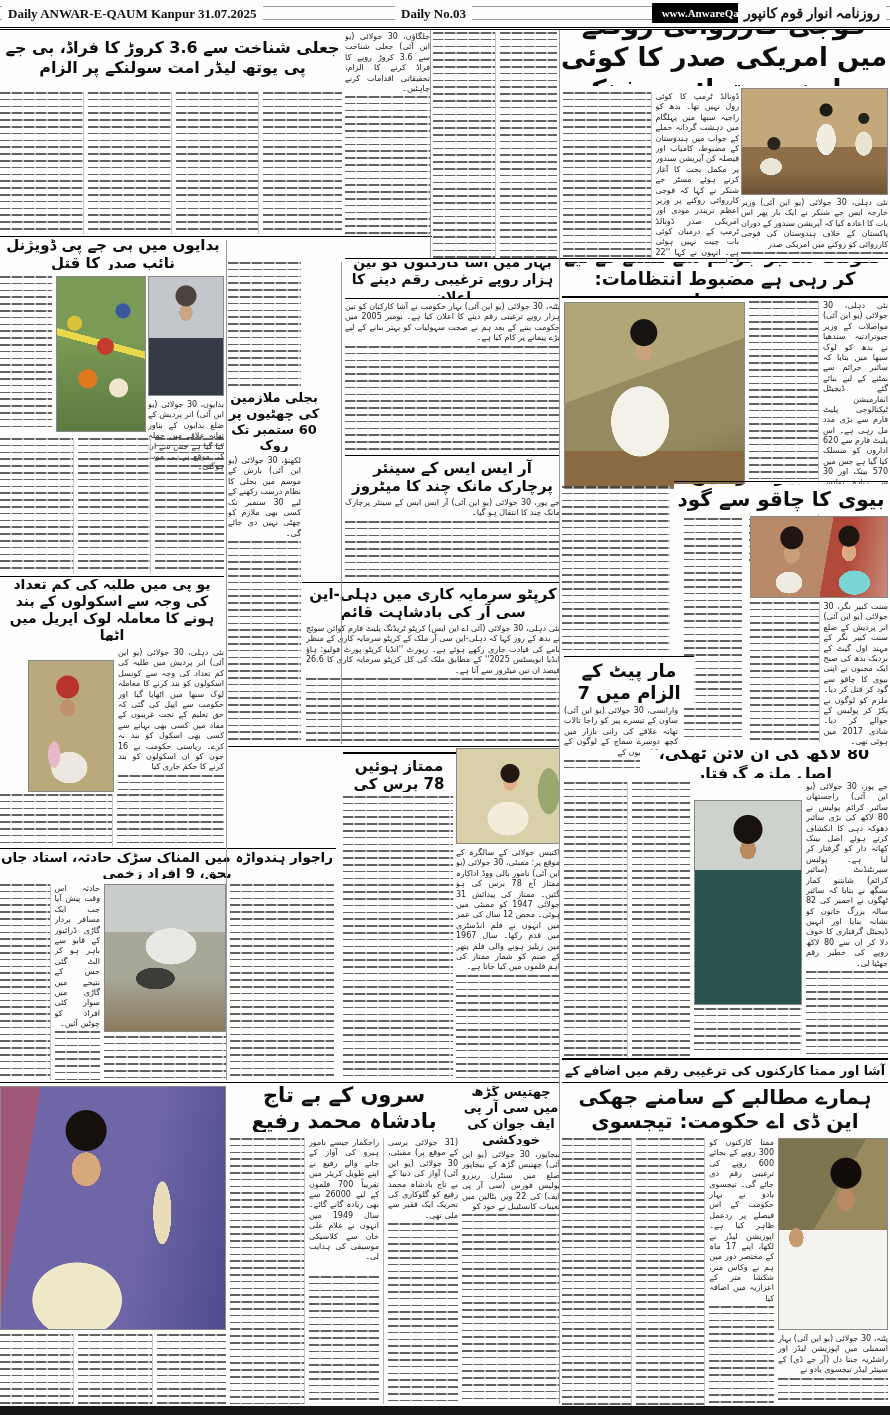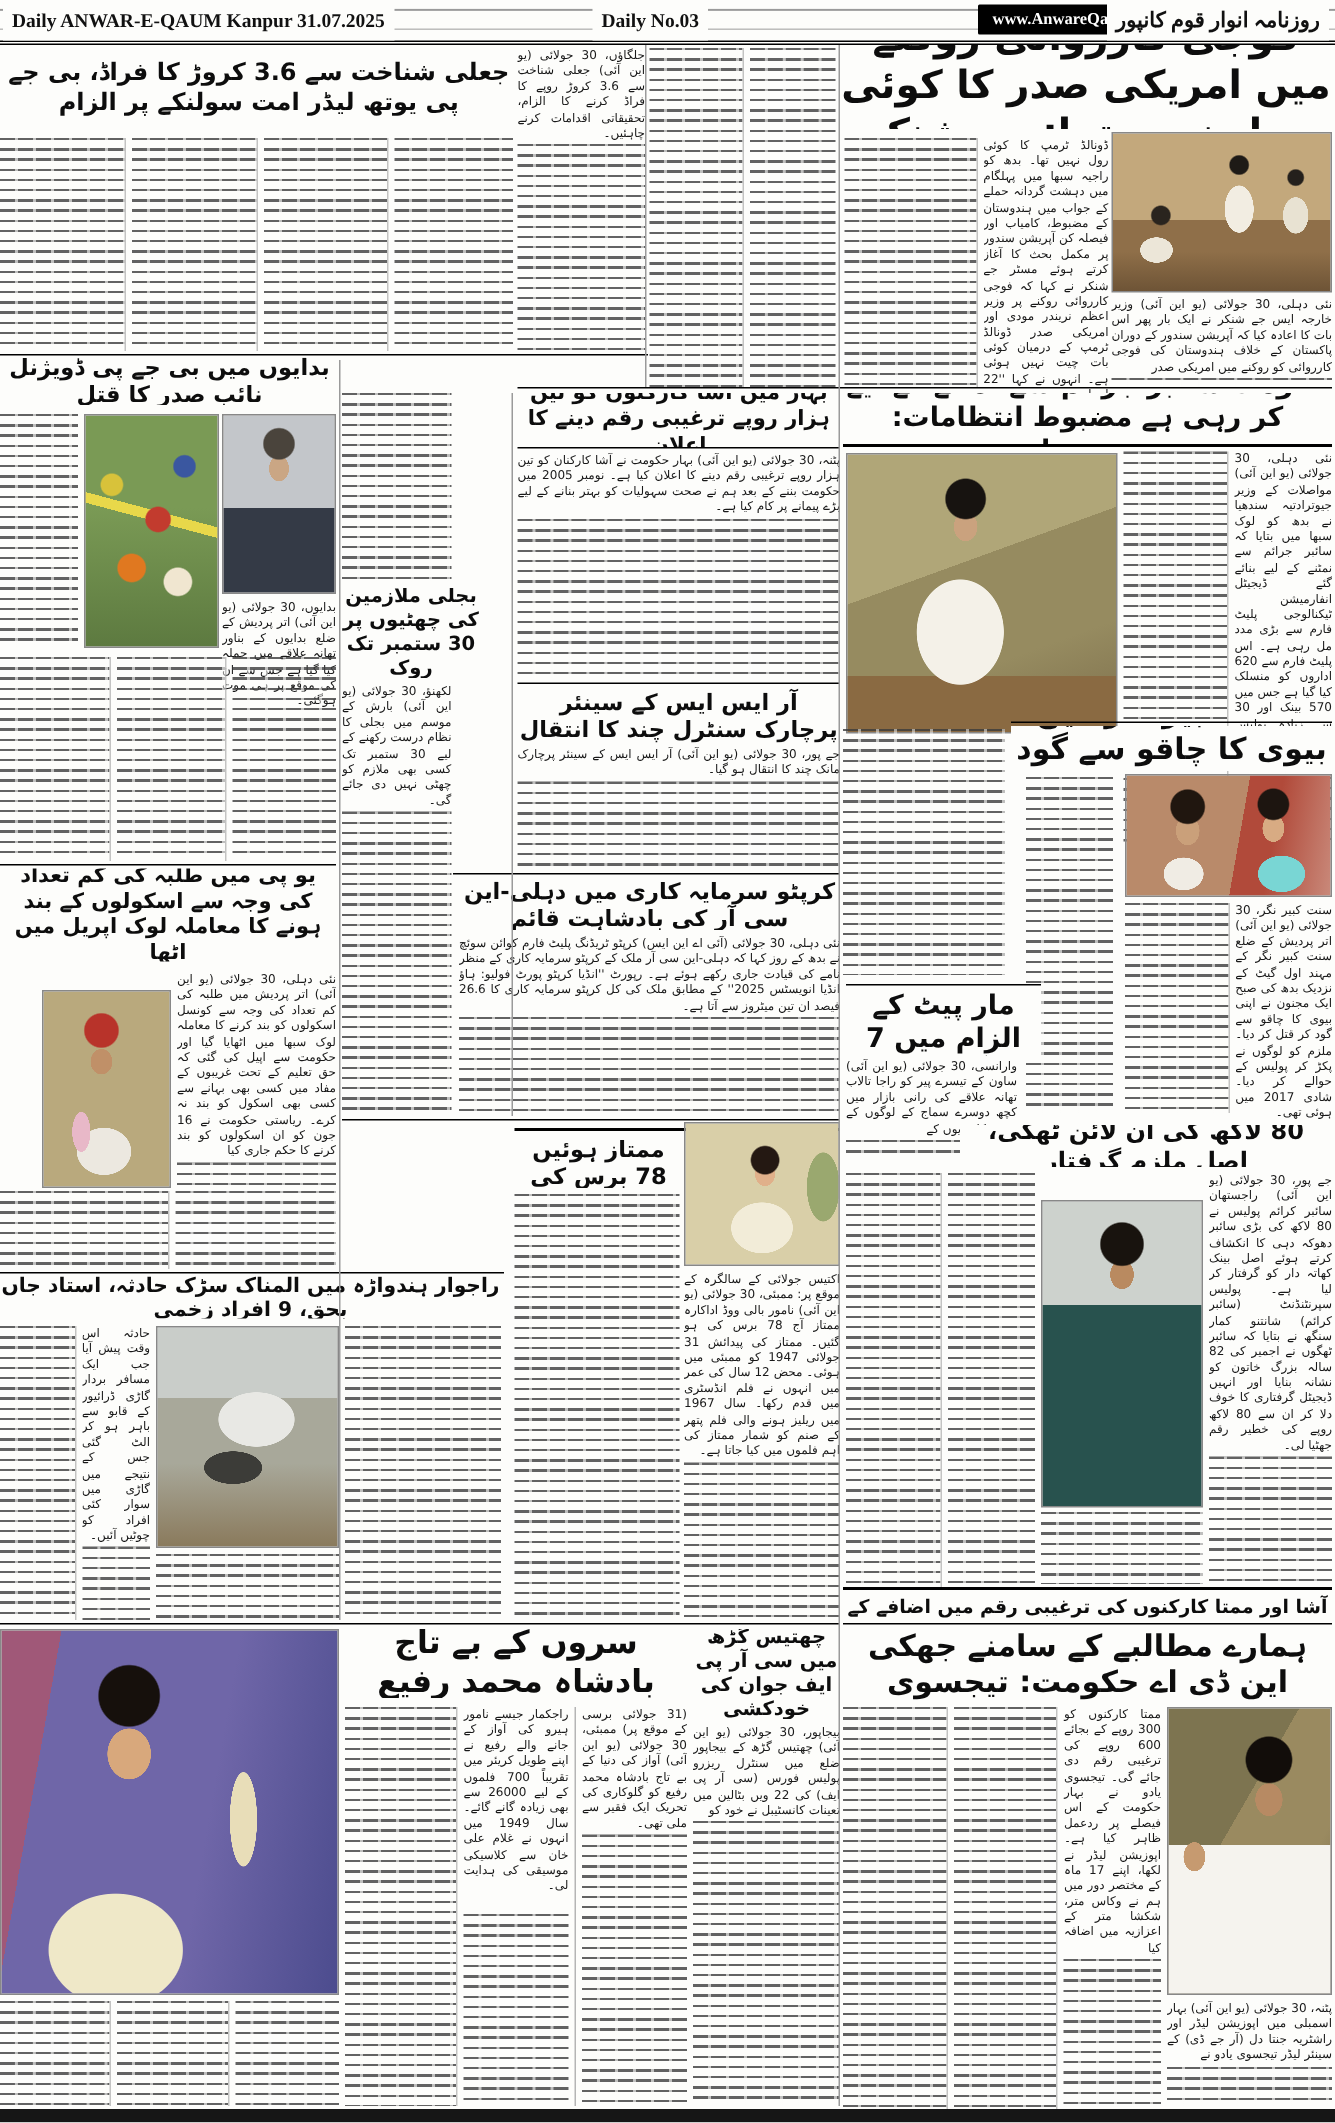--- a/index.html
+++ b/index.html
@@ -171,29 +171,29 @@
     <div class="col">
         <div class="lead">پٹنہ، 30 جولائی (یو این آئی) بہار حکومت نے آشا کارکنان کو تین ہزار روپے ترغیبی رقم دینے کا اعلان کیا ہے۔ نومبر 2005 میں حکومت بننے کے بعد ہم نے صحت سہولیات کو بہتر بنانے کے لیے بڑے پیمانے پر کام کیا ہے۔</div>
         <div class="bt"></div>
       </div>
   </div>
   <div class="hr" style="left:345px;top:455px;width:215px;"></div>
 
   <div class="cols" style="left:228px;top:262px;width:73px;height:126px;">
     <div class="bt"></div>
   </div>
-  <div class="hl" style="left:228px;top:392px;width:92px;height:60px;font-size:13px;">بجلی ملازمین کی چھٹیوں پر 30 ستمبر تک روک</div>
+  <div class="hl" style="left:228px;top:392px;width:92px;height:60px;font-size:13px;">بجلی ملازمین کی چھٹیوں پر 60 ستمبر تک روک</div>
   <div class="cols" style="left:228px;top:456px;width:73px;height:288px;">
     <div class="col">
         <div class="lead">لکھنؤ، 30 جولائی (یو این آئی) بارش کے موسم میں بجلی کا نظام درست رکھنے کے لیے 30 ستمبر تک کسی بھی ملازم کو چھٹی نہیں دی جائے گی۔</div>
         <div class="bt"></div>
       </div>
   </div>
 
-  <div class="hl" style="left:345px;top:459px;width:215px;height:36px;font-size:15px;">آر ایس ایس کے سینئر پرچارک سنٹرل چند کا انتقال</div>
+  <div class="hl" style="left:345px;top:459px;width:215px;height:36px;font-size:15px;">آر ایس ایس کے سینئر پرچارک مانک چند کا میٹروز</div>
   <div class="cols" style="left:345px;top:498px;width:215px;height:82px;">
     <div class="col">
         <div class="lead">جے پور، 30 جولائی (یو این آئی) آر ایس ایس کے سینئر پرچارک مانک چند کا انتقال ہو گیا۔</div>
         <div class="bt"></div>
       </div>
   </div>
   <div class="hr" style="left:302px;top:582px;width:258px;"></div>
 
   <div class="hl" style="left:306px;top:586px;width:254px;height:34px;font-size:15px;">کرپٹو سرمایہ کاری میں دہلی-این سی آر کی بادشاہت قائم</div>
   <div class="cols" style="left:306px;top:624px;width:254px;height:120px;">

